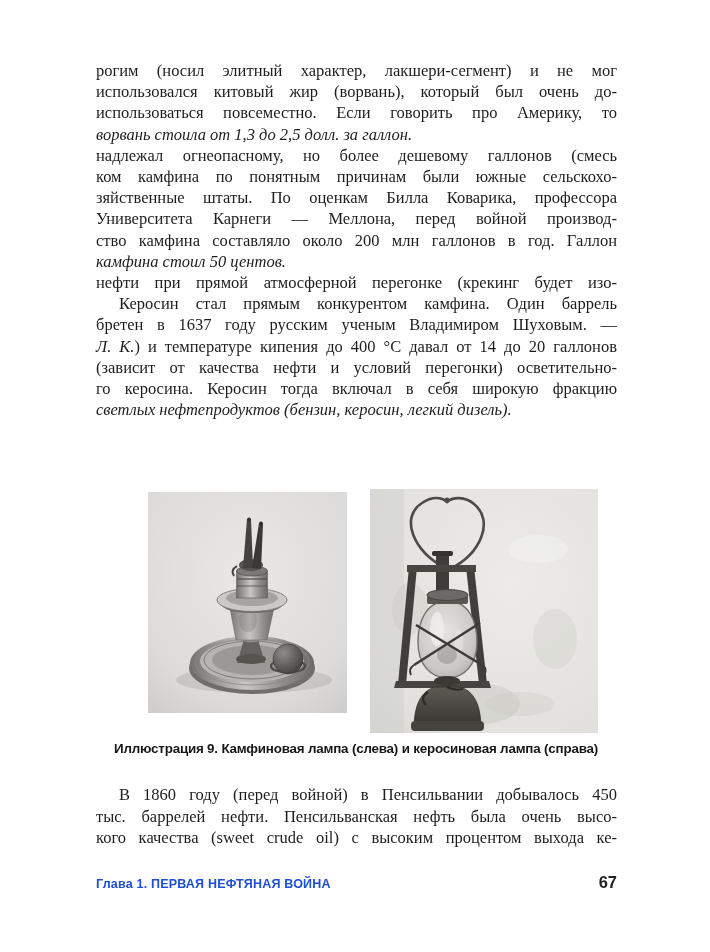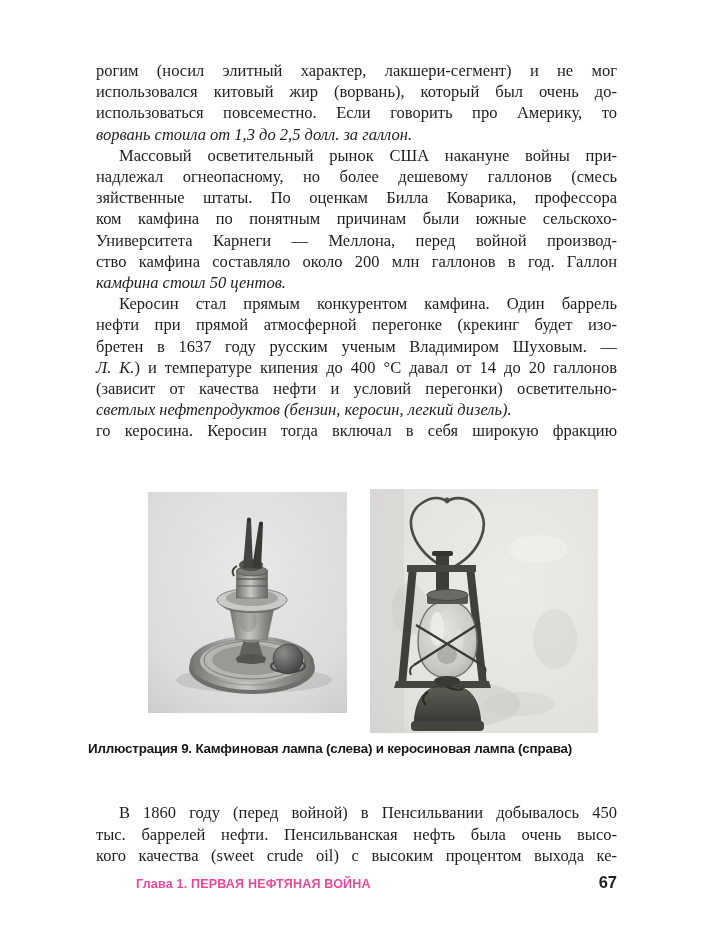--- a/index.html
+++ b/index.html
@@ -13,66 +13,65 @@
   }
   .para{margin:0;padding:0;}
   .line{display:block;text-align:justify;text-align-last:justify;}
   .line.last{text-align-last:left;font-style:italic;}
   .line.indent{text-indent:23px;}
   .ital{font-style:italic;}
   .photo{position:absolute;display:block;}
   .photo-left{left:148px;top:492px;width:199px;height:221px;}
   .photo-right{left:370px;top:489px;width:228px;height:244px;}
   .caption{
-    position:absolute;left:88px;top:741px;width:536px;
+    position:absolute;left:88px;top:741px;width:536px;text-align:center;
     font-family:"Liberation Sans",sans-serif;font-weight:bold;font-size:13.4px;
     letter-spacing:-0.2px;color:#171717;
   }
   .para4{
     position:absolute;left:96px;top:784px;width:521px;
-    color:#1d1d1d;font-size:16.5px;line-height:21.6px;margin-top:18px;
+    color:#1d1d1d;font-size:16.5px;line-height:21.6px;
   }
   .footer{
     position:absolute;left:96px;top:873px;width:521px;
     display:flex;justify-content:space-between;align-items:baseline;
     font-family:"Liberation Sans",sans-serif;
   }
-  .chapter{font-size:12.5px;font-weight:bold;letter-spacing:0.2px;color:#ec4899;margin-left:40px;}
+  .chapter{font-size:12.5px;font-weight:bold;letter-spacing:0.2px;color:#1d4ed8;}
   .pagenum{font-size:16.5px;font-weight:bold;color:#222222;}
   svg{display:block;}
 </style>
 </head>
 <body>
 
 <div class="page">
 
   <div class="textblock">
     <div class="para">
       <span class="line">рогим (носил элитный характер, лакшери-сегмент) и не мог</span>
       <span class="line">использовался китовый жир (ворвань), который был очень до-</span>
       <span class="line">использоваться повсеместно. Если говорить про Америку, то</span>
       <span class="line last">ворвань стоила от 1,3 до 2,5 долл. за галлон.</span>
     </div>
     <div class="para">
-      <span class="line indent">Массовый осветительный рынок США накануне войны при-</span>
       <span class="line">надлежал огнеопасному, но более дешевому галлонов (смесь</span>
+      <span class="line">ком камфина по понятным причинам были южные сельскохо-</span>
       <span class="line">зяйственные штаты. По оценкам Билла Коварика, профессора</span>
-      <span class="line">ком камфина по понятным причинам были южные сельскохо-</span>
       <span class="line">Университета Карнеги — Меллона, перед войной производ-</span>
       <span class="line">ство камфина составляло около 200 млн галлонов в год. Галлон</span>
       <span class="line last">камфина стоил 50 центов.</span>
     </div>
     <div class="para">
+      <span class="line">нефти при прямой атмосферной перегонке (крекинг будет изо-</span>
       <span class="line indent">Керосин стал прямым конкурентом камфина. Один баррель</span>
-      <span class="line">нефти при прямой атмосферной перегонке (крекинг будет изо-</span>
       <span class="line">бретен в 1637 году русским ученым Владимиром Шуховым. —</span>
       <span class="line"><span class="ital">Л. К.</span><span>) и температуре кипения до 400 °С давал от 14 до 20 галлонов</span></span>
       <span class="line">(зависит от качества нефти и условий перегонки) осветительно-</span>
+      <span class="line">го керосина. Керосин тогда включал в себя широкую фракцию</span>
       <span class="line last">светлых нефтепродуктов (бензин, керосин, легкий дизель).</span>
-      <span class="line">го керосина. Керосин тогда включал в себя широкую фракцию</span>
     </div>
   </div>
 
   <svg class="photo photo-left" viewBox="0 0 199 221" xmlns="http://www.w3.org/2000/svg">
     <defs>
       <radialGradient id="bgL" cx="50%" cy="36%" r="85%">
         <stop offset="0" stop-color="#e9e8e6"></stop>
         <stop offset="0.7" stop-color="#dcdbd9"></stop>
         <stop offset="1" stop-color="#cbcac8"></stop>
       </radialGradient>

